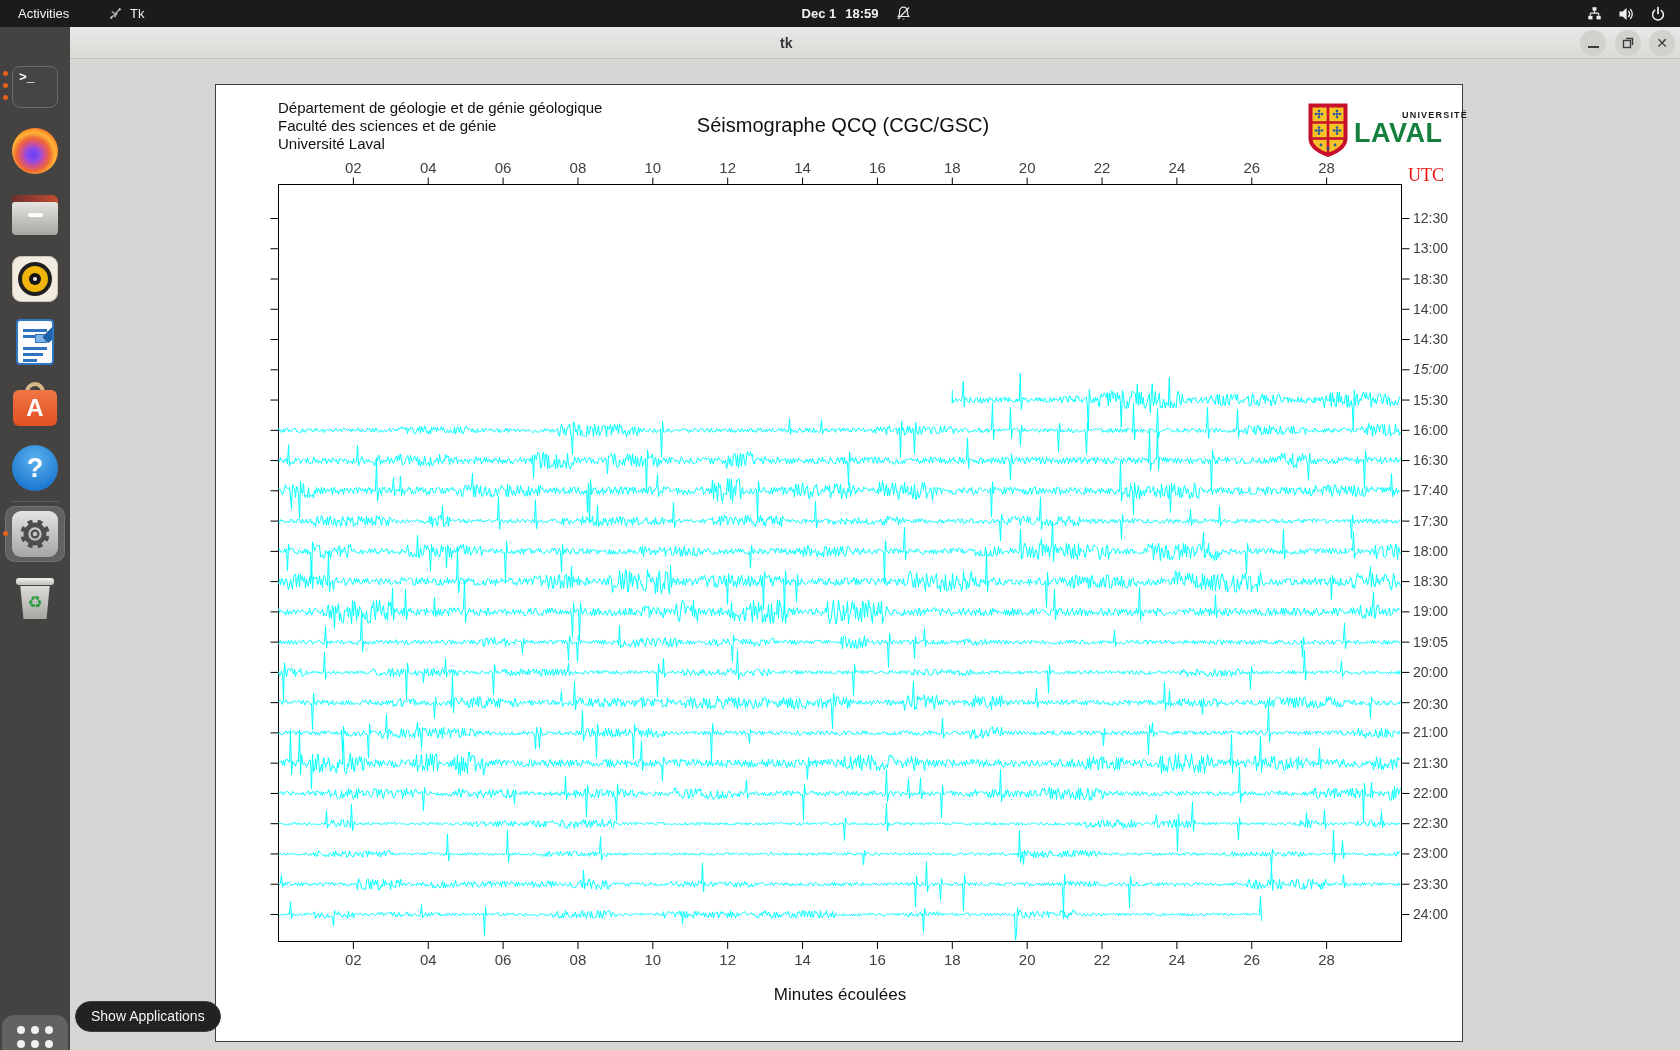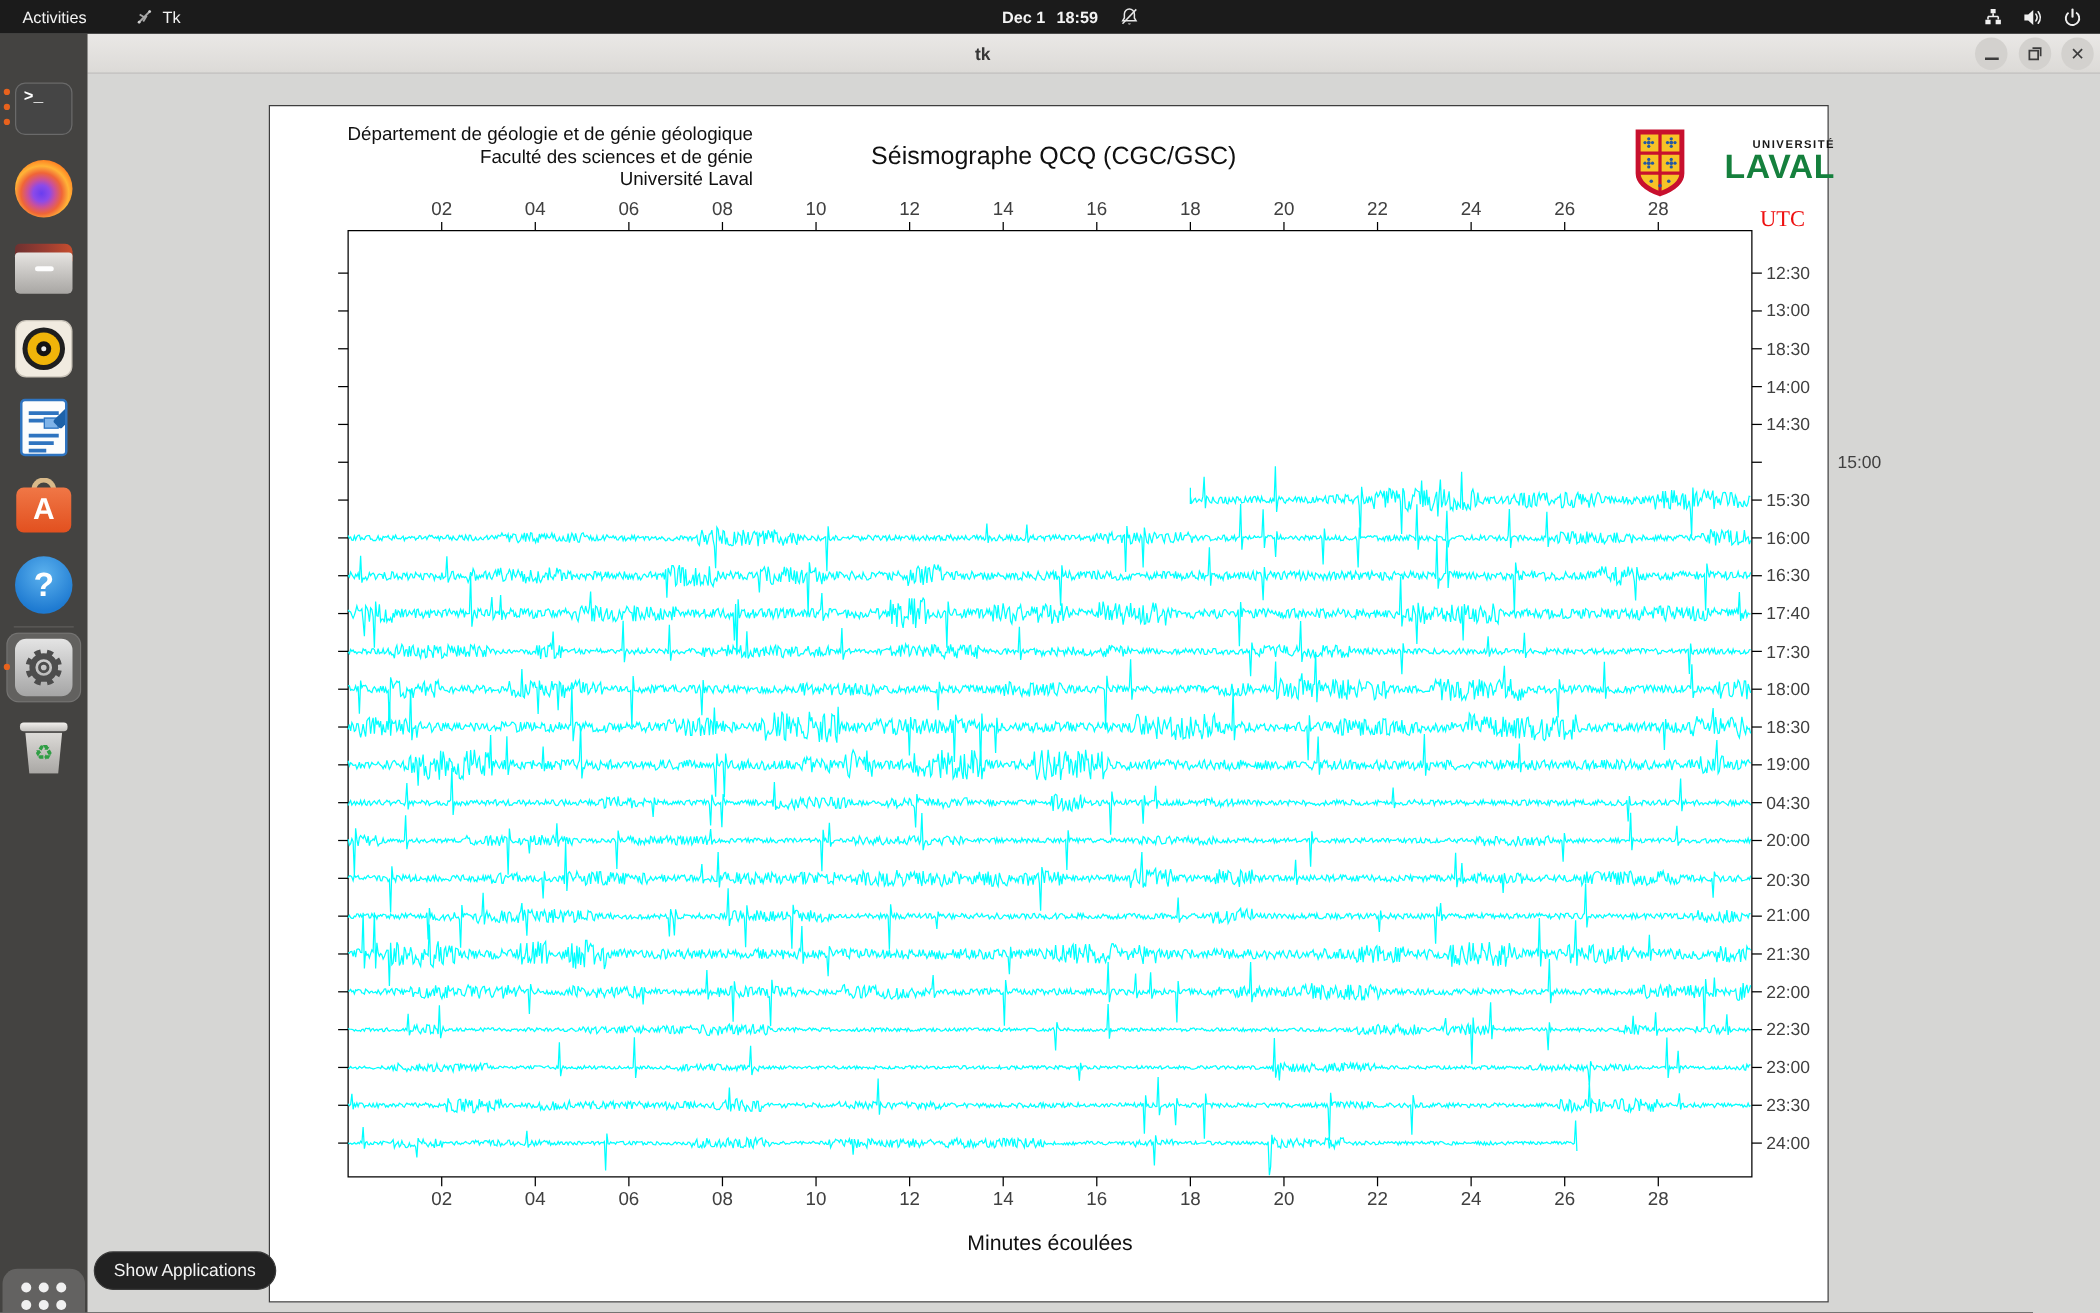--- a/index.html
+++ b/index.html
@@ -76,21 +76,21 @@
       z-index:60;white-space:nowrap;}
 
   
   .titlebar{position:absolute;left:70px;top:27px;width:1610px;height:32px;
       background:linear-gradient(#eae8e6,#dcdad7);border-bottom:1px solid #c2c0be;z-index:30;}
   .win-title{position:absolute;left:710px;top:0;line-height:32px;font-size:14px;font-weight:bold;color:#363636;}
   .wc{position:absolute;top:3px;width:26px;height:26px;border-radius:50%;background:#d3d1ce;
       display:flex;align-items:center;justify-content:center;color:#3c3c3c;}
   .wc.min{left:1510px;} .wc.max{left:1545px;} .wc.close{left:1579px;font-size:14px;}
   .wc .bar{width:11px;height:2px;background:#3c3c3c;margin-top:8px;}
-  .win-body{position:absolute;left:70px;top:60px;width:1610px;height:990px;background:#d6d6d4;text-align:right;}
+  .win-body{position:absolute;left:70px;top:60px;width:1610px;height:990px;background:#d6d6d4;}
 
   
   .canvas{position:absolute;left:145px;top:24px;width:1248px;height:958px;background:#ffffff;
       border:1px solid #3e3e3e;}
   #plot-svg{position:absolute;left:0;top:0;}
   .hdr{position:absolute;left:62px;top:14px;font-size:15px;line-height:18px;color:#101010;}
   .chart-title{position:absolute;left:627px;top:29px;transform:translateX(-50%);
       font-size:20px;color:#101010;white-space:nowrap;}
   .utc-lbl{position:absolute;left:1192px;top:80px;font-size:18px;font-family:Liberation Serif, serif;}
   .xlabel{position:absolute;left:624px;top:900px;transform:translateX(-50%);font-size:17px;color:#101010;}
@@ -426,30 +426,30 @@
         <div class="tick-label tb" style="left: 960.9px; top: 866px;">24</div>
         <div class="tick-label tb" style="left: 1035.77px; top: 74px;">26</div>
         <div class="tick-label tb" style="left: 1035.77px; top: 866px;">26</div>
         <div class="tick-label tb" style="left: 1110.63px; top: 74px;">28</div>
         <div class="tick-label tb" style="left: 1110.63px; top: 866px;">28</div>
         <div class="tick-label right" style="left: 1197px; top: 125px;">12:30</div>
         <div class="tick-label right" style="left: 1197px; top: 155.26px;">13:00</div>
         <div class="tick-label right" style="left: 1197px; top: 185.52px;">18:30</div>
         <div class="tick-label right" style="left: 1197px; top: 215.78px;">14:00</div>
         <div class="tick-label right" style="left: 1197px; top: 246.04px;">14:30</div>
-        <div class="tick-label right" style="left: 1254px; top: 276.3px;">15:00</div>
+        <div class="tick-label right" style="left: 1197px; top: 276.3px; font-style: italic;">15:00</div>
         <div class="tick-label right" style="left: 1197px; top: 306.56px;">15:30</div>
         <div class="tick-label right" style="left: 1197px; top: 336.82px;">16:00</div>
         <div class="tick-label right" style="left: 1197px; top: 367.08px;">16:30</div>
         <div class="tick-label right" style="left: 1197px; top: 397.34px;">17:40</div>
         <div class="tick-label right" style="left: 1197px; top: 427.6px;">17:30</div>
         <div class="tick-label right" style="left: 1197px; top: 457.86px;">18:00</div>
         <div class="tick-label right" style="left: 1197px; top: 488.12px;">18:30</div>
         <div class="tick-label right" style="left: 1197px; top: 518.38px;">19:00</div>
-        <div class="tick-label right" style="left: 1197px; top: 548.64px;">04:30</div>
+        <div class="tick-label right" style="left: 1197px; top: 548.64px;">19:05</div>
         <div class="tick-label right" style="left: 1197px; top: 578.9px;">20:00</div>
         <div class="tick-label right" style="left: 1197px; top: 611px;">20:30</div>
         <div class="tick-label right" style="left: 1197px; top: 639.42px;">21:00</div>
         <div class="tick-label right" style="left: 1197px; top: 669.68px;">21:30</div>
         <div class="tick-label right" style="left: 1197px; top: 699.94px;">22:00</div>
         <div class="tick-label right" style="left: 1197px; top: 730.2px;">22:30</div>
         <div class="tick-label right" style="left: 1197px; top: 760.46px;">23:00</div>
         <div class="tick-label right" style="left: 1197px; top: 790.72px;">23:30</div>
         <div class="tick-label right" style="left: 1197px; top: 820.98px;">24:00</div>
       </div>

